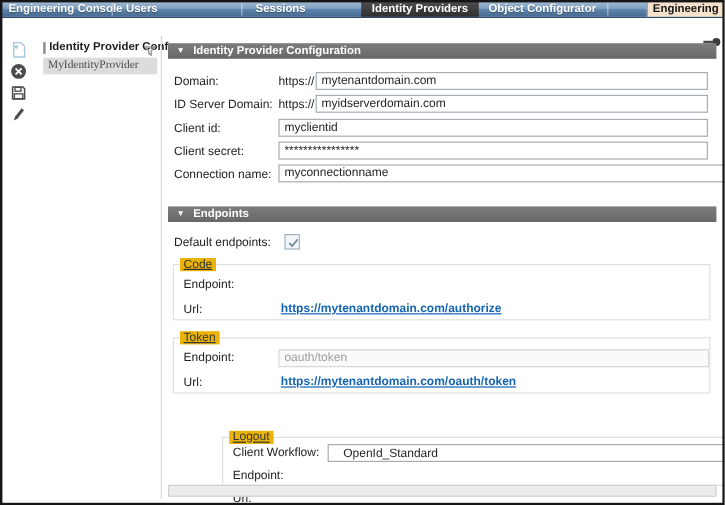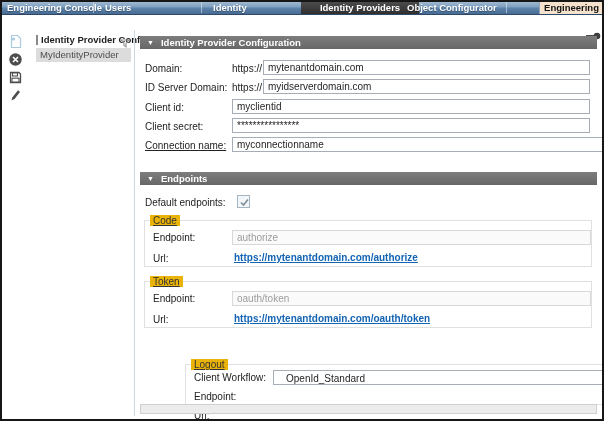--- a/index.html
+++ b/index.html
@@ -27,21 +27,21 @@
   .pin{position:absolute;left:586px;top:26px;width:15px;height:8px;}
 
   
   .tool-icon{position:absolute;left:8px;width:15px;height:15px;cursor:pointer;}
 
   
   .sb-accent{position:absolute;left:36px;top:35px;width:2px;height:10px;background:#8a8a8a;}
   .sb-title{position:absolute;left:41px;top:34px;font-size:9.5px;font-weight:bold;color:#1d1d1d;white-space:nowrap;}
   .sb-filter{position:absolute;left:120px;top:35px;width:11px;height:10px;cursor:pointer;}
   .sb-item{position:absolute;left:36px;top:48px;width:95px;height:14px;line-height:14px;
-    background:#dcdcdc;color:#4d4d4d;font-size:9.5px;padding-left:4px;box-sizing:border-box;cursor:pointer;white-space:nowrap;overflow:hidden;}
+    background:#dcdcdc;color:#4d4d4d;font-size:9.5px;padding-left:4px;box-sizing:border-box;cursor:pointer;white-space:nowrap;overflow:hidden;font-family:Liberation Serif, serif;}
   .v-sep{position:absolute;left:134px;top:30px;width:1px;height:386px;background:#ccd8e2;}
 
   
   .sec-header{position:absolute;left:140px;width:457px;height:13px;
     background:linear-gradient(180deg,#7d7d7d,#676767);color:#fff;
     font-size:9.5px;font-weight:bold;line-height:13px;white-space:nowrap;}
   .sec-arrow{display:inline-block;font-size:7px;margin:0 7px 0 7px;vertical-align:1px;}
 
   .flabel{position:absolute;font-size:10px;color:#222;white-space:nowrap;}
   .fprefix{position:absolute;font-size:10px;color:#222;width:29px;text-align:center;white-space:nowrap;}
@@ -72,22 +72,22 @@
     background:#ececec;border:1px solid #d0d0d0;box-sizing:border-box;}
 </style>
 </head>
 <body>
 
 <div class="tabbar">
   <div class="tab tab-plain" style="left:0;width:92px;">Engineering Console</div>
   <div class="tab-sep" style="left:92px;"></div>
   <div class="tab tab-plain" style="left:93px;width:107px;padding-left:11px;">Users</div>
   <div class="tab-sep" style="left:200px;"></div>
-  <div class="tab tab-plain" style="left:201px;width:99px;padding-left:11px;">Identity</div>
-  <div class="tab tab-active" style="left:300px;width:118px;">Identity Providers</div>
+  <div class="tab tab-plain" style="left:201px;width:99px;padding-left:11px;">Sessions</div>
+  <div class="tab tab-active" style="left:300px;width:98px;">Identity Providers</div>
   <div class="tab tab-plain" style="left:398px;width:107px;padding-left:8px;">Object Configurator</div>
   <div class="tab-sep" style="left:505px;"></div>
   <div class="tab tab-engineering" style="left:538px;width:64px;">Engineering</div>
 </div>
 
 <div class="pin">
   <svg width="15" height="8" viewBox="0 0 15 8">
     <line x1="0" y1="4" x2="8" y2="4" stroke="#4a4a4a" stroke-width="2"></line>
     <circle cx="11" cy="4" r="3.3" fill="#3d3d3d"></circle>
   </svg>
@@ -139,38 +139,37 @@
 <div class="flabel" style="left:145px;top:82px;">ID Server Domain:</div>
 <div class="fprefix" style="left:232px;top:82px;">https://</div>
 <input class="tinput" style="left: 263px; top: 79px; width: 327px;" value="myidserverdomain.com">
 
 <div class="flabel" style="left:145px;top:102px;">Client id:</div>
 <input class="tinput" style="left: 232px; top: 99px; width: 358px;" value="myclientid">
 
 <div class="flabel" style="left:145px;top:121px;">Client secret:</div>
 <input class="tinput" style="left: 232px; top: 118px; width: 358px;" value="****************">
 
-<div class="flabel" style="left:145px;top:140px;text-decoration:underline;">Connection name:</div>
+<div class="flabel" style="left:145px;top:140px;">Connection name:</div>
 <input class="tinput" style="left: 232px; top: 137px; width: 400px;" value="myconnectionname">
 
 <div class="sec-header" style="top:172px;">
   <span class="sec-arrow">▼</span><span>Endpoints</span>
 </div>
 
 <div class="flabel" style="left:145px;top:197px;">Default endpoints:</div>
 <div class="checkbox">
   <svg width="11" height="11" viewBox="0 0 11 11">
     <path d="M2 5.5 L4.5 8 L9 2.5" fill="none" stroke="#7f8f99" stroke-width="1.6"></path>
   </svg>
 </div>
 
 <div class="group" style="top:220px;height:47px;">
   <div class="group-title">Code</div>
   <div class="g-label" style="top:11px;">Endpoint:</div>
-  <input class="g-input" style="top: 9px;" readonly="" value="authorize">
   <div class="g-label" style="top:32px;">Url:</div>
   <a class="g-link" style="top:31px;">https://mytenantdomain.com/authorize</a>
 </div>
 
 <div class="group" style="top:281px;height:47px;">
   <div class="group-title">Token</div>
   <div class="g-label" style="top:11px;">Endpoint:</div>
   <input class="g-input" style="top: 9px;" readonly="" value="oauth/token">
   <div class="g-label" style="top:32px;">Url:</div>
   <a class="g-link" style="top:31px;">https://mytenantdomain.com/oauth/token</a>

